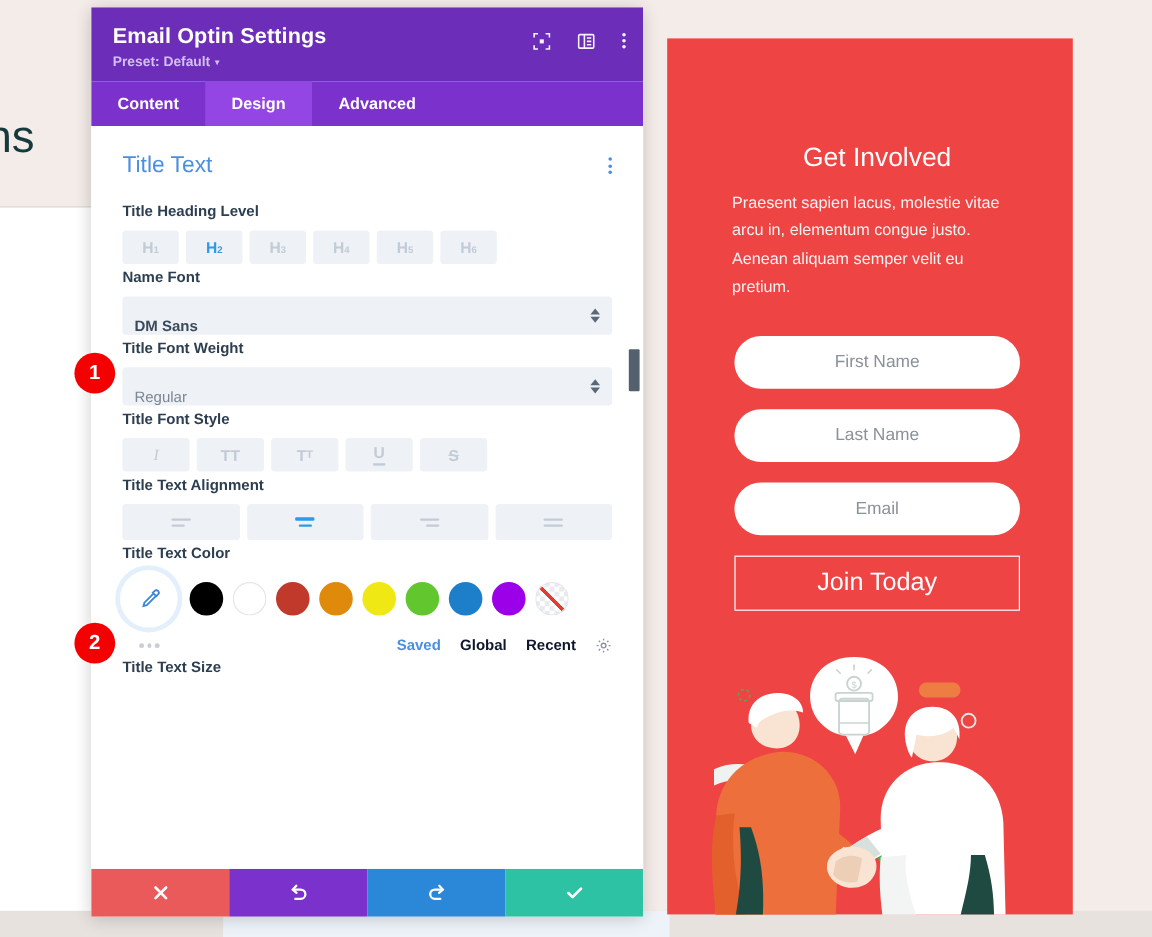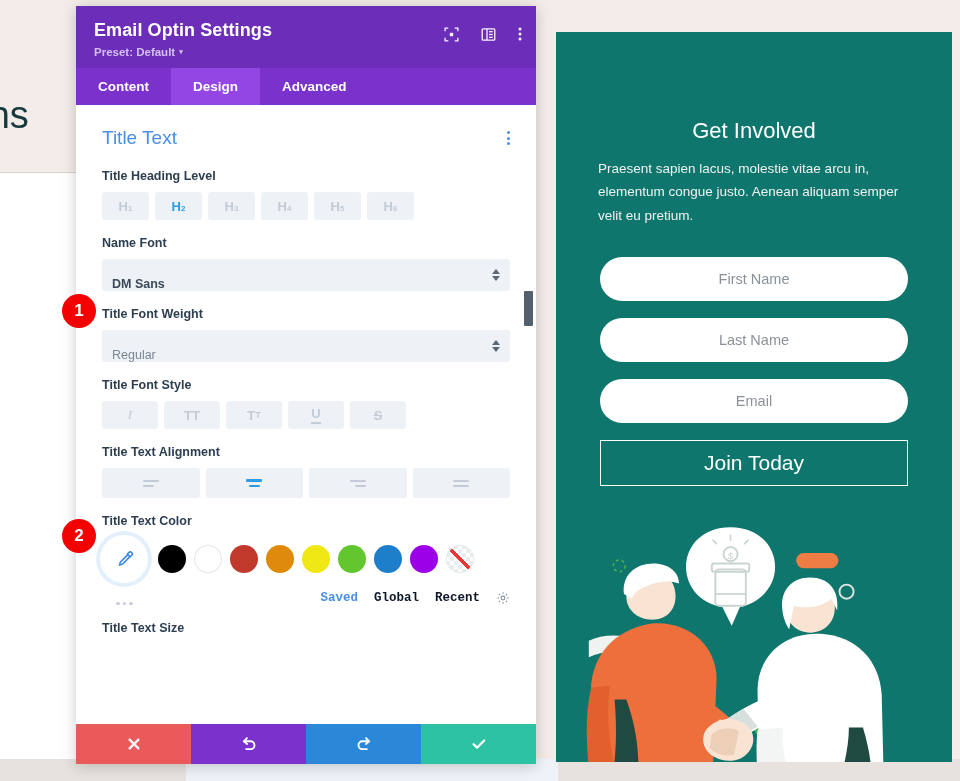--- a/index.html
+++ b/index.html
@@ -90,21 +90,21 @@
     display: flex; align-items: center; justify-content: space-between;
     margin-bottom: 20px;
   }
   #section-title {
     color: #4b8fe3; font-size: 19px;
     font-family: "Liberation Sans", sans-serif;
   }
   #section-kebab { display: flex; flex-direction: column; gap: 2.5px; cursor: pointer; }
   #section-kebab i { width: 3px; height: 3px; background: #4b8fe3; border-radius: 50%; display: block; }
 
-  .field { margin-bottom: 16px; }
+  .field { margin-bottom: 4px; }
   .field-label {
     font-size: 12.5px; font-weight: bold; color: #2c3e50;
     margin-bottom: 9px;
   }
 
   
   .btn-group { display: flex; gap: 6px; }
   .seg {
     background: #eef1f6;
     border-radius: 3px;
@@ -166,23 +166,22 @@
   }
   .swatch.white { background: #fff; box-shadow: inset 0 0 0 1px #e2e6eb; }
   .swatch.none {
     background:
       linear-gradient(45deg, transparent 46%, #e53935 46%, #e53935 54%, transparent 54%),
       conic-gradient(#fff 0 25%, #e9ecef 0 50%, #fff 0 75%, #e9ecef 0);
     background-size: 100% 100%, 8px 8px;
     box-shadow: inset 0 0 0 1px #e2e6eb;
   }
   #color-meta {
-    display: flex; align-items: flex-end; justify-content: space-between;
+    display: flex; align-items: center; justify-content: space-between;
     margin-top: 10px;
-    font-family: Liberation Mono, monospace;
   }
   #dots-more { display: flex; gap: 3px; padding-left: 14px; cursor: pointer; }
   #dots-more i { width: 3.5px; height: 3.5px; border-radius: 50%; background: #c7ced8; display: block; }
   #color-tabs { display: flex; align-items: center; gap: 16px; }
   .ctab { font-size: 12.5px; font-weight: bold; color: #0f172a; cursor: pointer; }
   .ctab.active { color: #4b8fe3; }
 
   
   #scrollbar-track {
     position: absolute; right: 3px; top: 0; bottom: 0; width: 9px;
@@ -210,23 +209,24 @@
     display: flex; align-items: center; justify-content: center;
     font-size: 17px; font-weight: bold;
     z-index: 40;
   }
   #callout-1 { left: 62px; top: 294px; }
   #callout-2 { left: 62px; top: 519px; }
 
   
   #preview {
     position: absolute; left: 556px; top: 32px;
-    width: 396px; height: 730px;
-    background: #0f766e;
+    width: 338px; height: 730px;
+    background: #ef4444;
     overflow: hidden;
+    padding-left: 12px;
   }
   #preview-title {
     margin-top: 86px; text-align: center;
     color: #fff; font-size: 22px;
     font-family: "Liberation Sans", sans-serif;
   }
   #preview-body {
     margin: 13px 42px 0 42px;
     color: #eef3f1; font-size: 13.5px; line-height: 1.73;
   }

